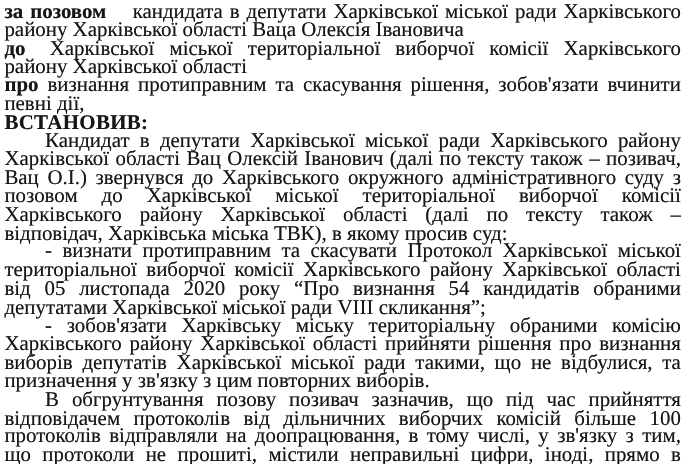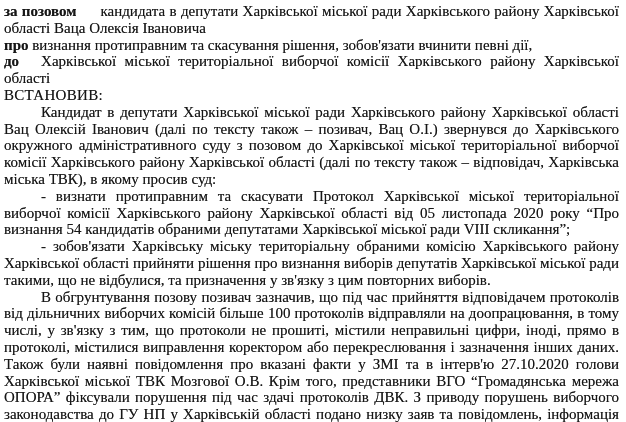--- a/index.html
+++ b/index.html
@@ -12,59 +12,59 @@
     height: 422px;
     overflow: hidden;
   }
   .doc {
     box-sizing: border-box;
     width: 626px;
     height: 422px;
     padding: 3px 7px 0 4px;
     background: #ffffff;
     font-family: "Liberation Serif", "DejaVu Serif", serif;
-    font-size: 15px;
+    font-size: 19px;
     line-height: 16.8px;
     color: #161616;
     text-shadow: 0 0 0.35px rgba(10,10,10,0.55);
   }
   .doc p {
     margin: 0;
     text-align: justify;
   }
   .lbl {
     font-weight: bold;
   }
   .lbl-plaintiff { padding-right: 24px; }
   .lbl-defendant { padding-right: 22px; }
   .heading {
     text-align: left;
-    font-weight: normal;
+    font-weight: bold;
     letter-spacing: 0.3px;
   }
   .indent {
     text-indent: 37px;
   }
 </style>
 </head>
 <body>
 
 <div class="doc">
 
   <p>
     <b class="lbl lbl-plaintiff">за позовом</b><span>кандидата в депутати Харківської міської ради Харківського району Харківської області Ваца Олексія Івановича</span>
   </p>
 
   <p>
-    <b class="lbl">про</b>
-    <span>визнання протиправним та скасування рішення, зобов'язати вчинити певні дії,</span>
+    <b class="lbl lbl-defendant">до</b><span>Харківської міської територіальної виборчої комісії Харківського району Харківської області</span>
   </p>
 
   <p>
-    <b class="lbl lbl-defendant">до</b><span>Харківської міської територіальної виборчої комісії Харківського району Харківської області</span>
+    <b class="lbl">про</b>
+    <span>визнання протиправним та скасування рішення, зобов'язати вчинити певні дії,</span>
   </p>
 
   <p class="heading">ВСТАНОВИВ:</p>
 
   <p class="indent">Кандидат в депутати Харківської міської ради Харківського району Харківської області Вац Олексій Іванович (далі по тексту також – позивач, Вац О.І.) звернувся до Харківського окружного адміністративного суду з позовом до Харківської міської територіальної виборчої комісії Харківського району Харківської області (далі по тексту також – відповідач, Харківська міська ТВК), в якому просив суд:</p>
 
   <p class="indent">- визнати протиправним та скасувати Протокол Харківської міської територіальної виборчої комісії Харківського району Харківської області від 05 листопада 2020 року “Про визнання 54 кандидатів обраними депутатами Харківської міської ради VIII скликання”;</p>
 
   <p class="indent">- зобов'язати Харківську міську територіальну обраними комісію Харківського району Харківської області прийняти рішення про визнання виборів депутатів Харківської міської ради такими, що не відбулися, та призначення у зв'язку з цим повторних виборів.</p>
 

